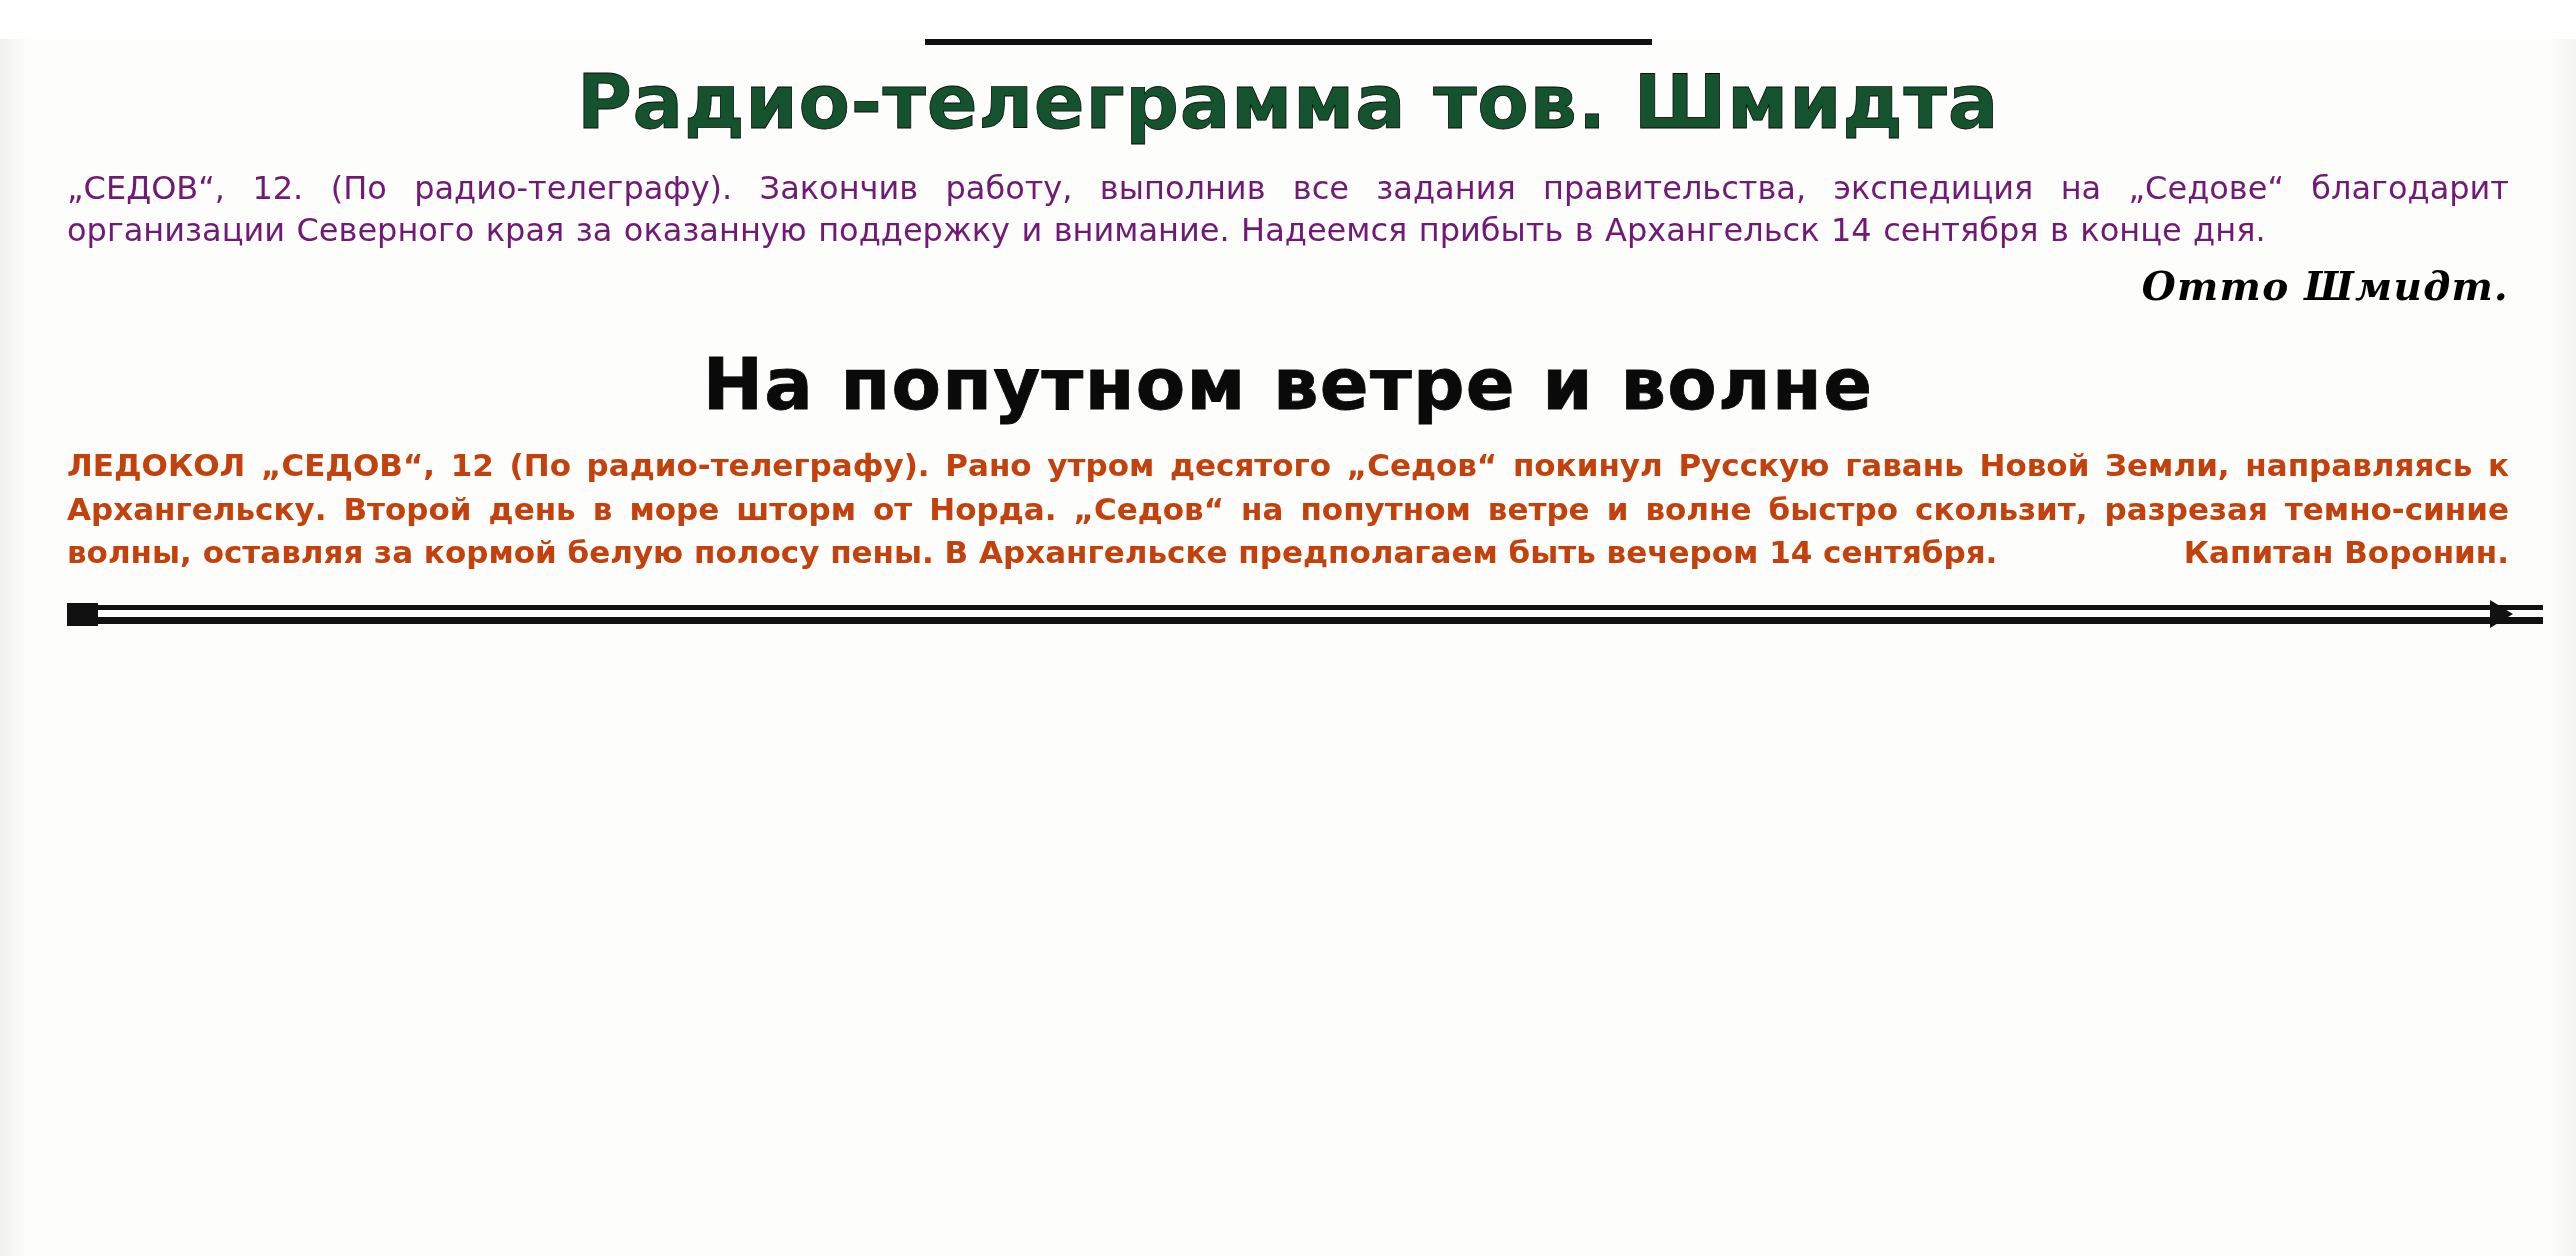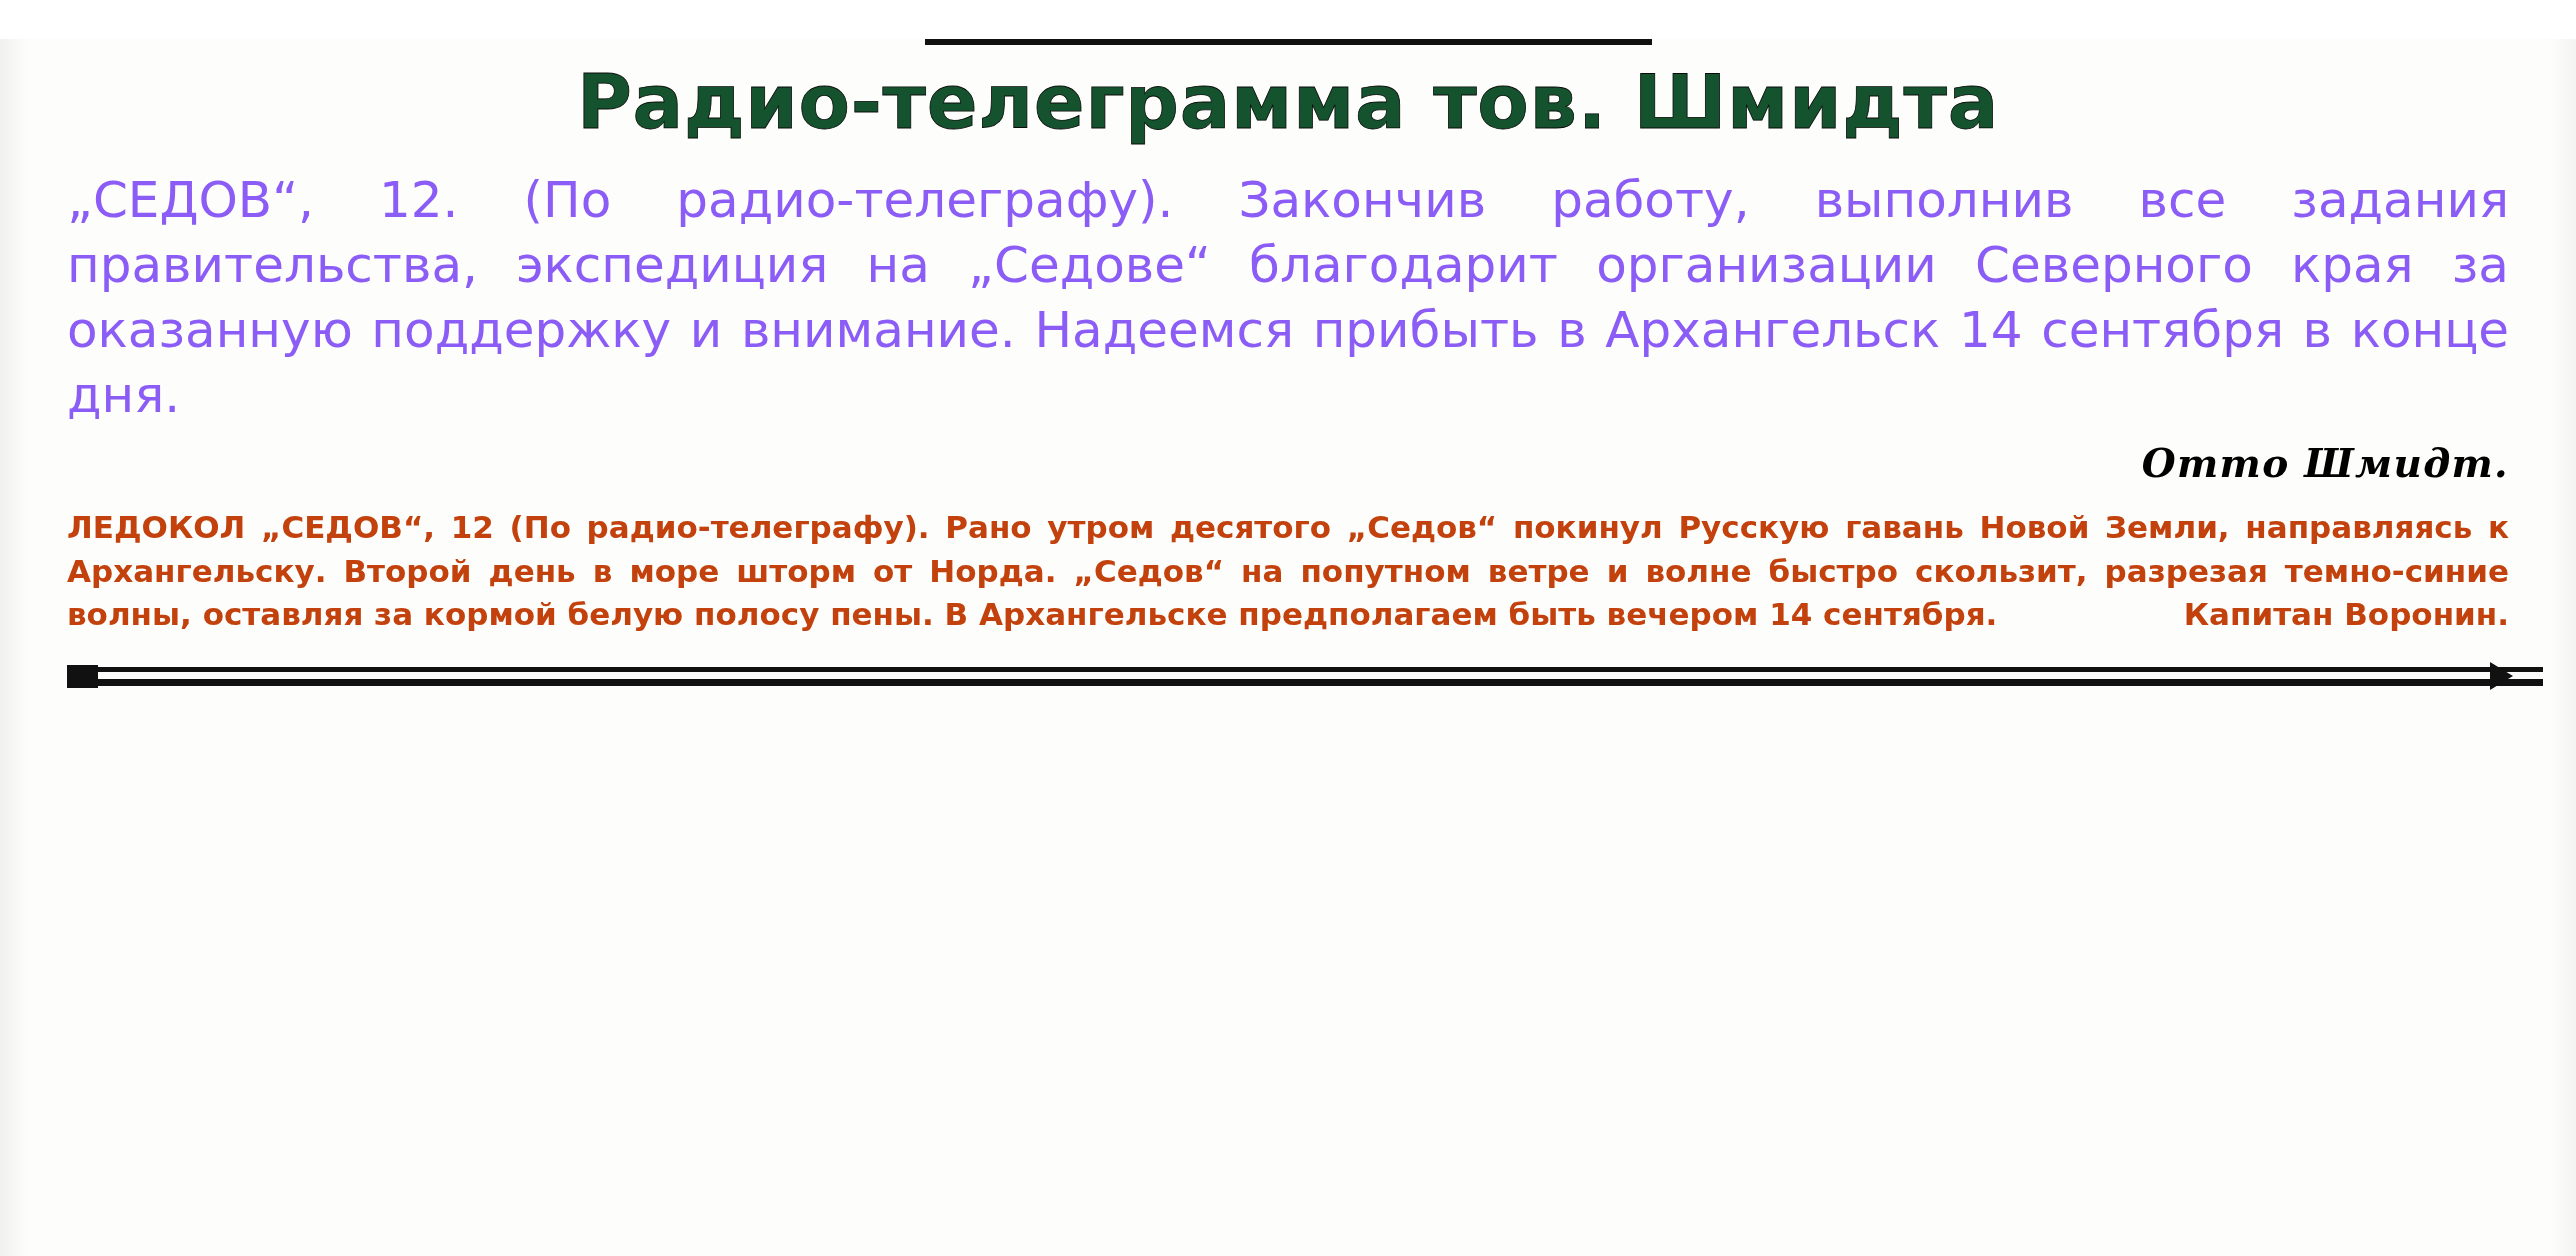--- a/index.html
+++ b/index.html
@@ -61,25 +61,25 @@
     letter-spacing: 1.3px;
     margin: 37px 0 0 0;
     font-size: 72px;
     line-height: 1.08;
     color: #0a0a0a;
     -webkit-text-stroke: 0.8px #0a0a0a;
   }
 
   .body-1 {
     font-family: "DejaVu Sans", sans-serif;
-    font-size: 50px;
+    font-size: 32px;
     line-height: 1.30;
     text-align: justify;
     margin: 25px 0 0 0;
-    color: #8b5cf6;
+    color: #701a75;
     word-spacing: 1.3px;
   }
 
   .sig-1 {
     font-family: "DejaVu Serif", serif;
     font-style: italic;
     font-weight: bold;
     font-size: 39px;
     text-align: right;
     margin: 12px 0 0 0;
@@ -150,20 +150,21 @@
   <div class="content">
 
     <div class="rule-top"></div>
 
     <h1 class="headline">Радио-телеграмма тов. Шмидта</h1>
 
     <p class="body-1">„СЕДОВ“, 12. (По радио-телеграфу). Закончив работу, выполнив все задания правительства, экспедиция на „Седове“ благодарит организации Северного края за оказанную поддержку и внимание. Надеемся прибыть в Архангельск 14 сентября в конце дня.</p>
 
     <p class="sig-1">Отто Шмидт.</p>
 
+    <h1 class="headline-2">На попутном ветре и волне</h1>
 
     <p class="body-2"><span>ЛЕДОКОЛ „СЕДОВ“, 12 (По радио-телеграфу). Рано утром десятого „Седов“ покинул Русскую гавань Новой Земли, направляясь к Архангельску. Второй день в море шторм от Норда. „Седов“ на попутном ветре и волне быстро скользит, разрезая темно-синие волны, оставляя за кормой белую полосу пены. В Архангельске предполагаем быть вечером 14 сентября.</span> <span class="sig-2">Капитан Воронин.</span></p>
 
     <div class="rule-bottom-wrap">
       <div class="rule-cap"></div>
       <div class="rule-bottom-a"></div>
       <div class="rule-bottom-b"></div>
       <div class="rule-arrow"></div>
     </div>
 

